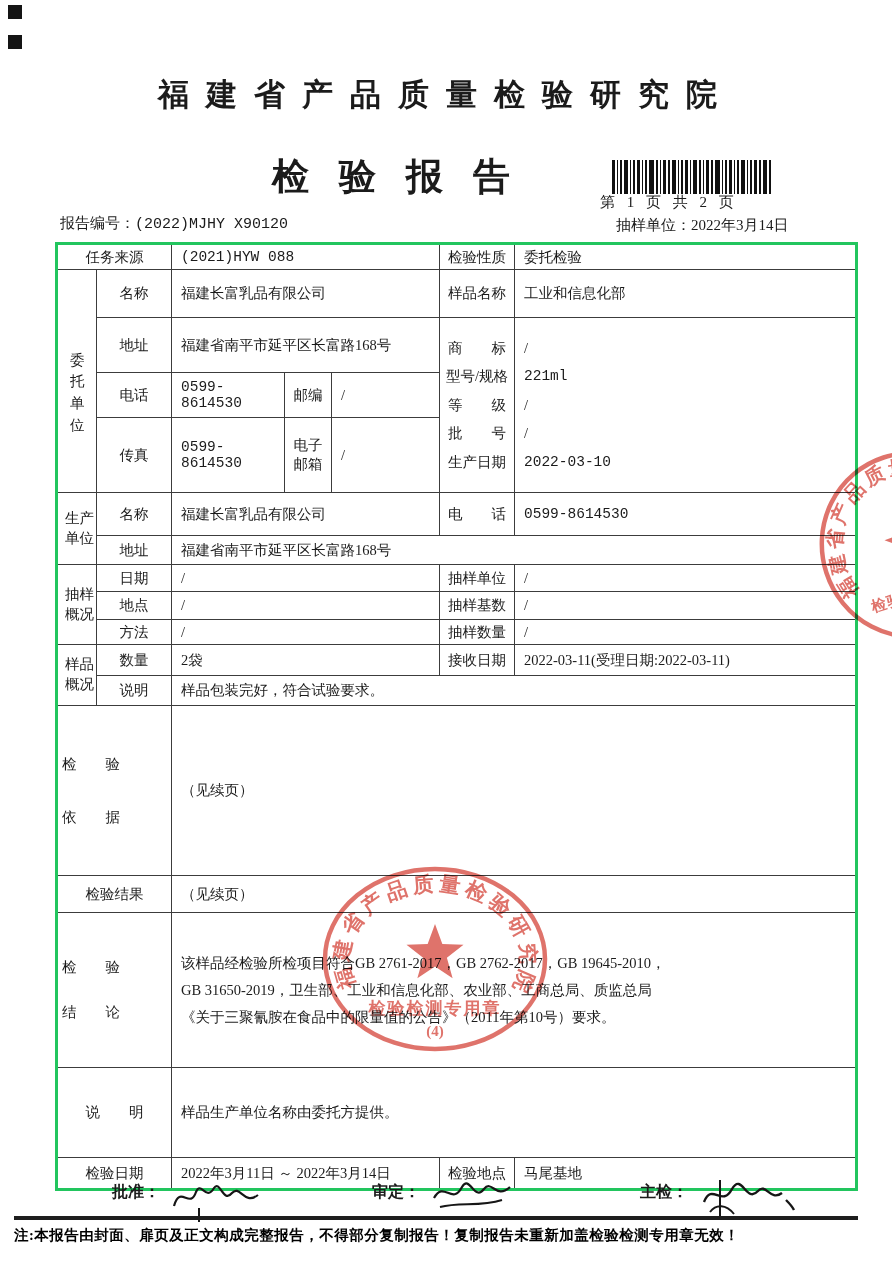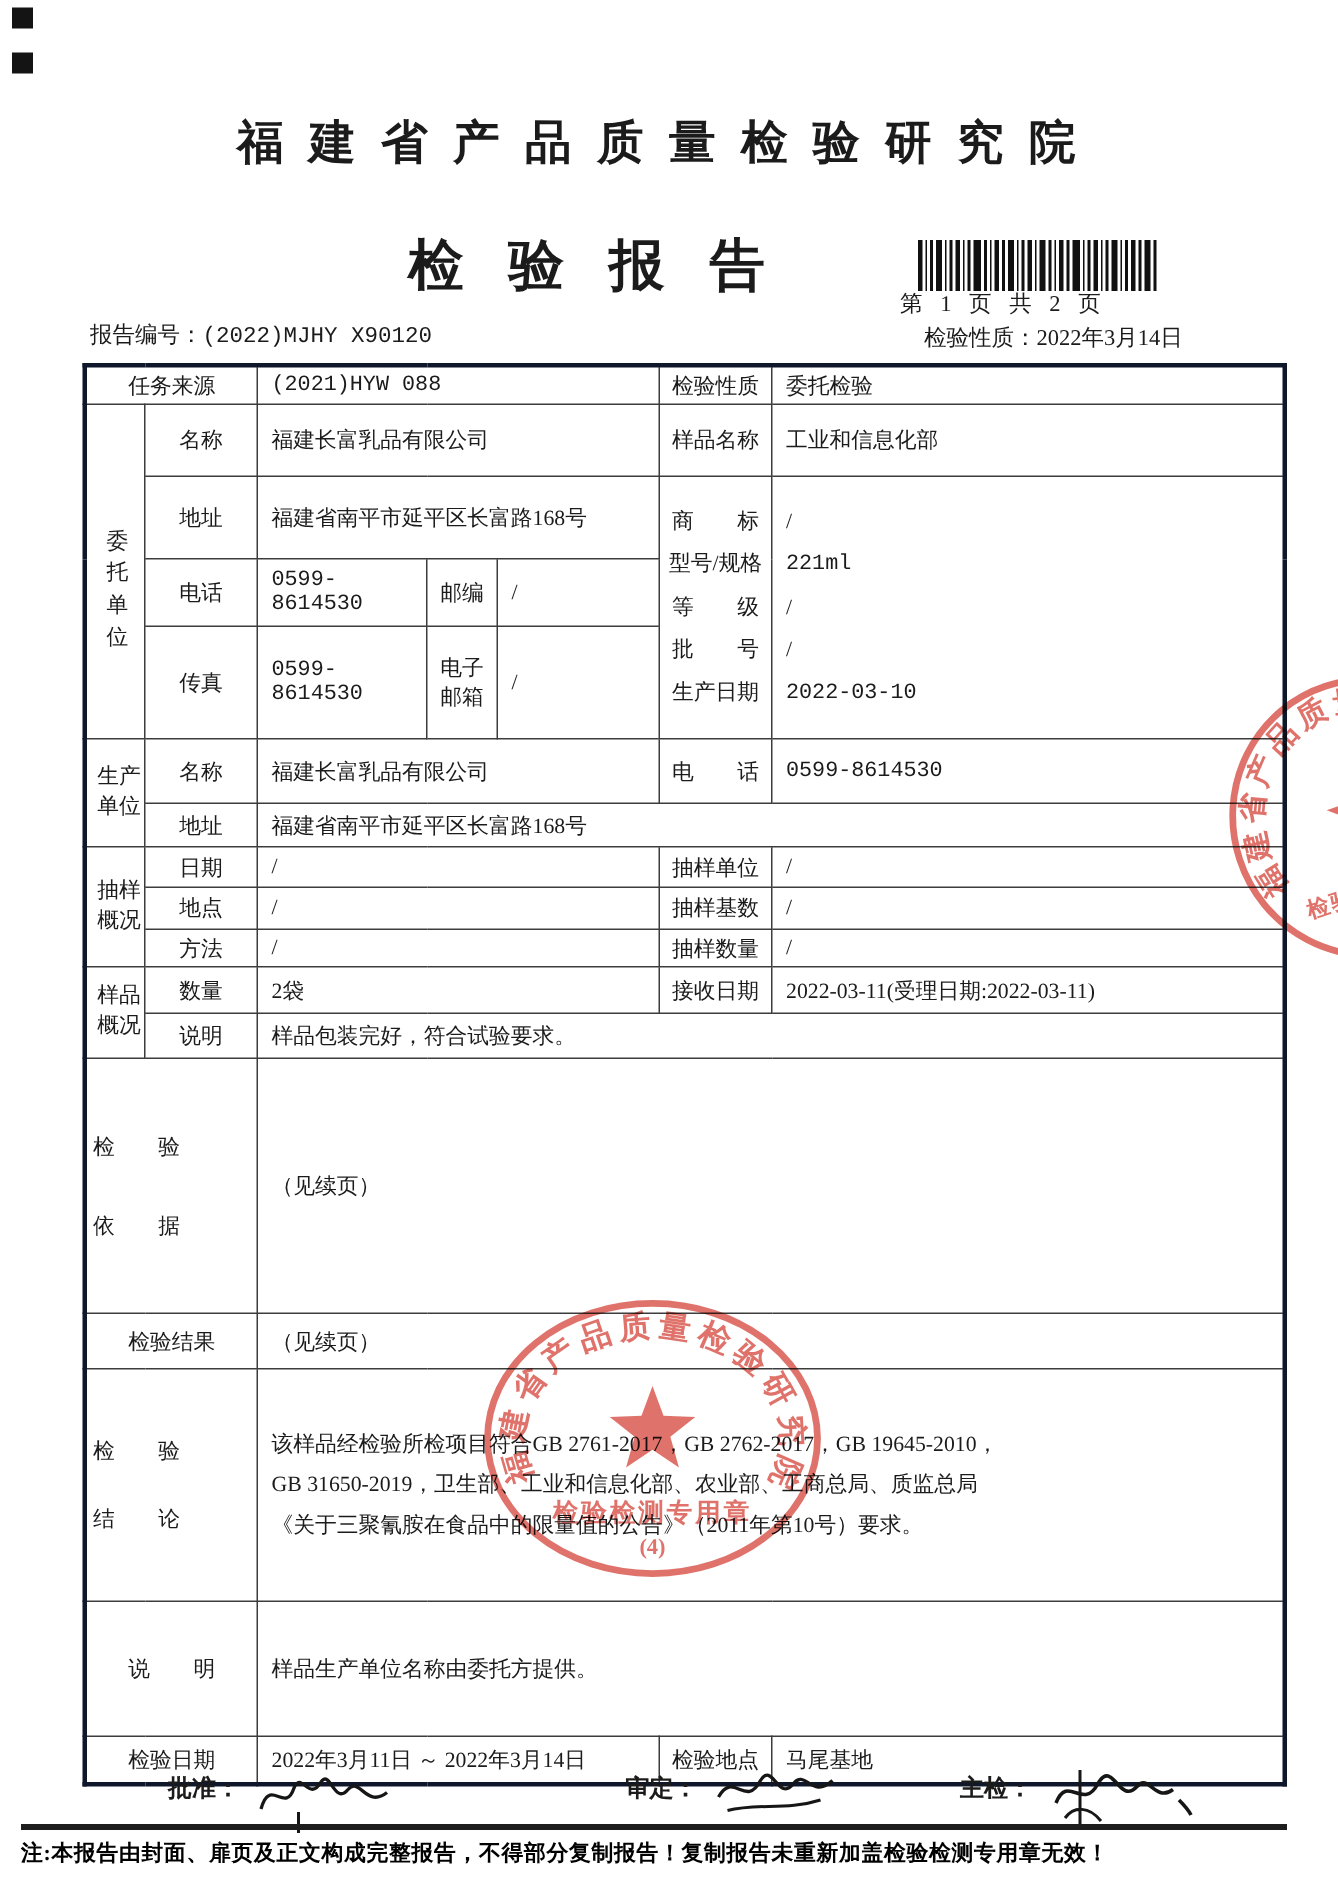--- a/index.html
+++ b/index.html
@@ -19,21 +19,21 @@
   .meta-right{position:absolute;left:616px;top:216px;font-size:15px;}
   .mono{font-family:"Liberation Mono","DejaVu Sans Mono",monospace;}
   table.rpt{
     position:absolute;left:55px;top:242px;border-collapse:collapse;
     width:800px;table-layout:fixed;
   }
   table.rpt td{
     border:1.6px solid #3c3c3c;font-size:14.5px;padding:1px 4px;
     vertical-align:middle;overflow:hidden;
   }
-  table.rpt{border:3px solid #0f172a;}
+  table.rpt{border:3px solid #22c55e;}
   .lc{text-align:center;}
   .vc{text-align:left;padding-left:9px !important;font-size:15px;}
   .v-label{writing-mode:vertical-lr;text-orientation:upright;letter-spacing:22px;
     display:inline-block;line-height:1;margin-top:10px;}
   .w2{width:2.4em;margin:0 auto;line-height:1.35;text-align:center;}
   .stack{line-height:28.4px;white-space:nowrap;}
   .two-line-label div{text-align:left;}
   .gap34 div+div{margin-top:34px;}
   .gap26 div+div{margin-top:26px;}
   .concl{line-height:27px;font-size:15.5px;}
@@ -97,21 +97,21 @@
       <rect x="157" width="2" height="34"></rect>
     </g>
   </svg>
 
   <div class="pageinfo">第 1 页  共 2 页</div>
 
   <div class="meta-left">
     <span>报告编号：</span><span class="mono">(2022)MJHY X90120</span>
   </div>
   <div class="meta-right">
-    <span>检验性质：</span><span>2022年3月14日</span>
+    <span>抽样单位：</span><span>2022年3月14日</span>
   </div>
 
   <table class="rpt">
     <colgroup>
       <col style="width:40px">
         <col style="width:75px">
         <col style="width:113px">
       <col style="width:47px">
         <col style="width:108px">
         <col style="width:75px">
@@ -260,21 +260,21 @@
     </table>
 
   <div class="sig-row">
     <div class="sig-item" style="left:112px;top:14px;justify-content:flex-end;">
       <span>批准：</span>
       <svg class="sig-svg" width="96" height="52" viewBox="0 0 96 52">
         <path d="M6,32 C12,10 22,36 28,18 C33,6 38,28 46,14 C52,5 55,30 64,19 C72,10 76,32 90,21" fill="none" stroke="#161616" stroke-width="2.2"></path>
         <path d="M31,34 L31,48" fill="none" stroke="#161616" stroke-width="2"></path>
       </svg>
     </div>
-    <div class="sig-item" style="left:372px;top:14px;margin-left:45px;">
+    <div class="sig-item" style="left:372px;top:14px;">
       <span>审定：</span>
       <svg class="sig-svg" width="92" height="46" viewBox="0 0 92 46">
         <path d="M6,24 C16,6 24,32 34,13 C42,0 46,28 56,15 C64,5 68,26 82,13" fill="none" stroke="#161616" stroke-width="2.2"></path>
         <path d="M12,33 C32,28 52,33 74,26" fill="none" stroke="#161616" stroke-width="2"></path>
       </svg>
     </div>
     <div class="sig-item" style="left:640px;top:14px;">
       <span>主检：</span>
       <svg class="sig-svg" width="104" height="50" viewBox="0 0 104 50">
         <path d="M8,28 C16,8 26,34 36,15 C46,-2 50,30 62,17 C70,8 74,28 86,19" fill="none" stroke="#161616" stroke-width="2.4"></path>

